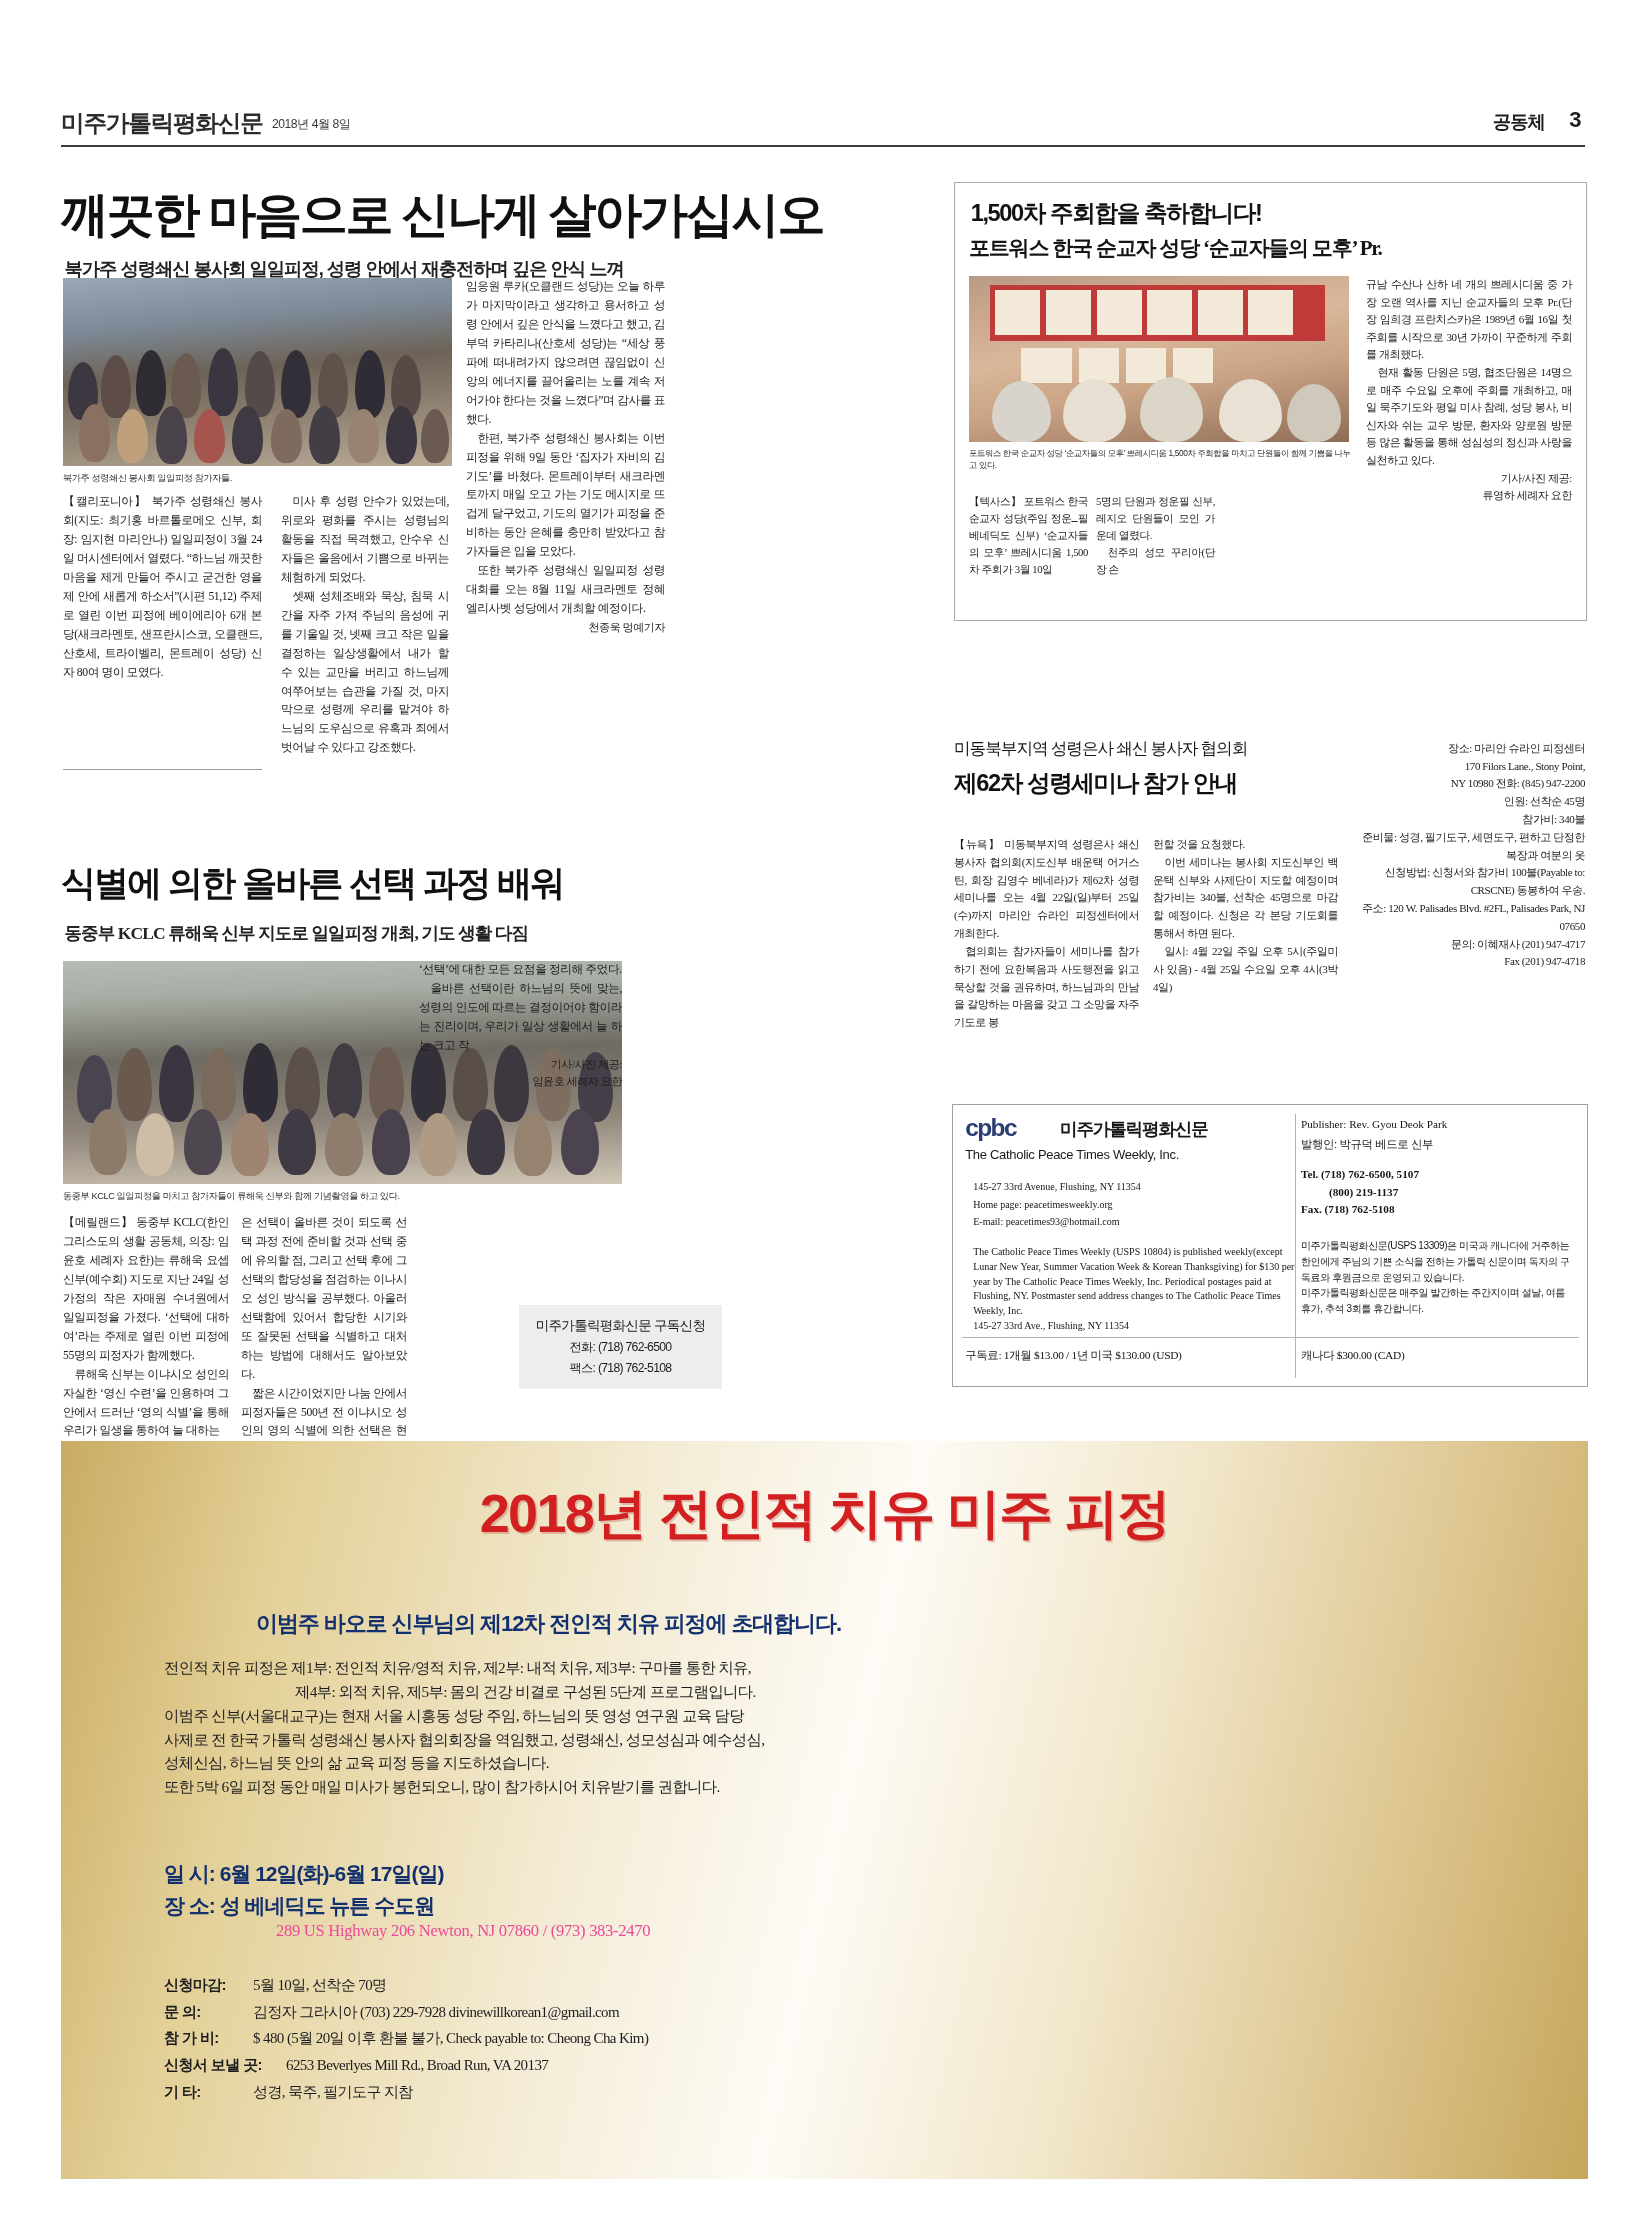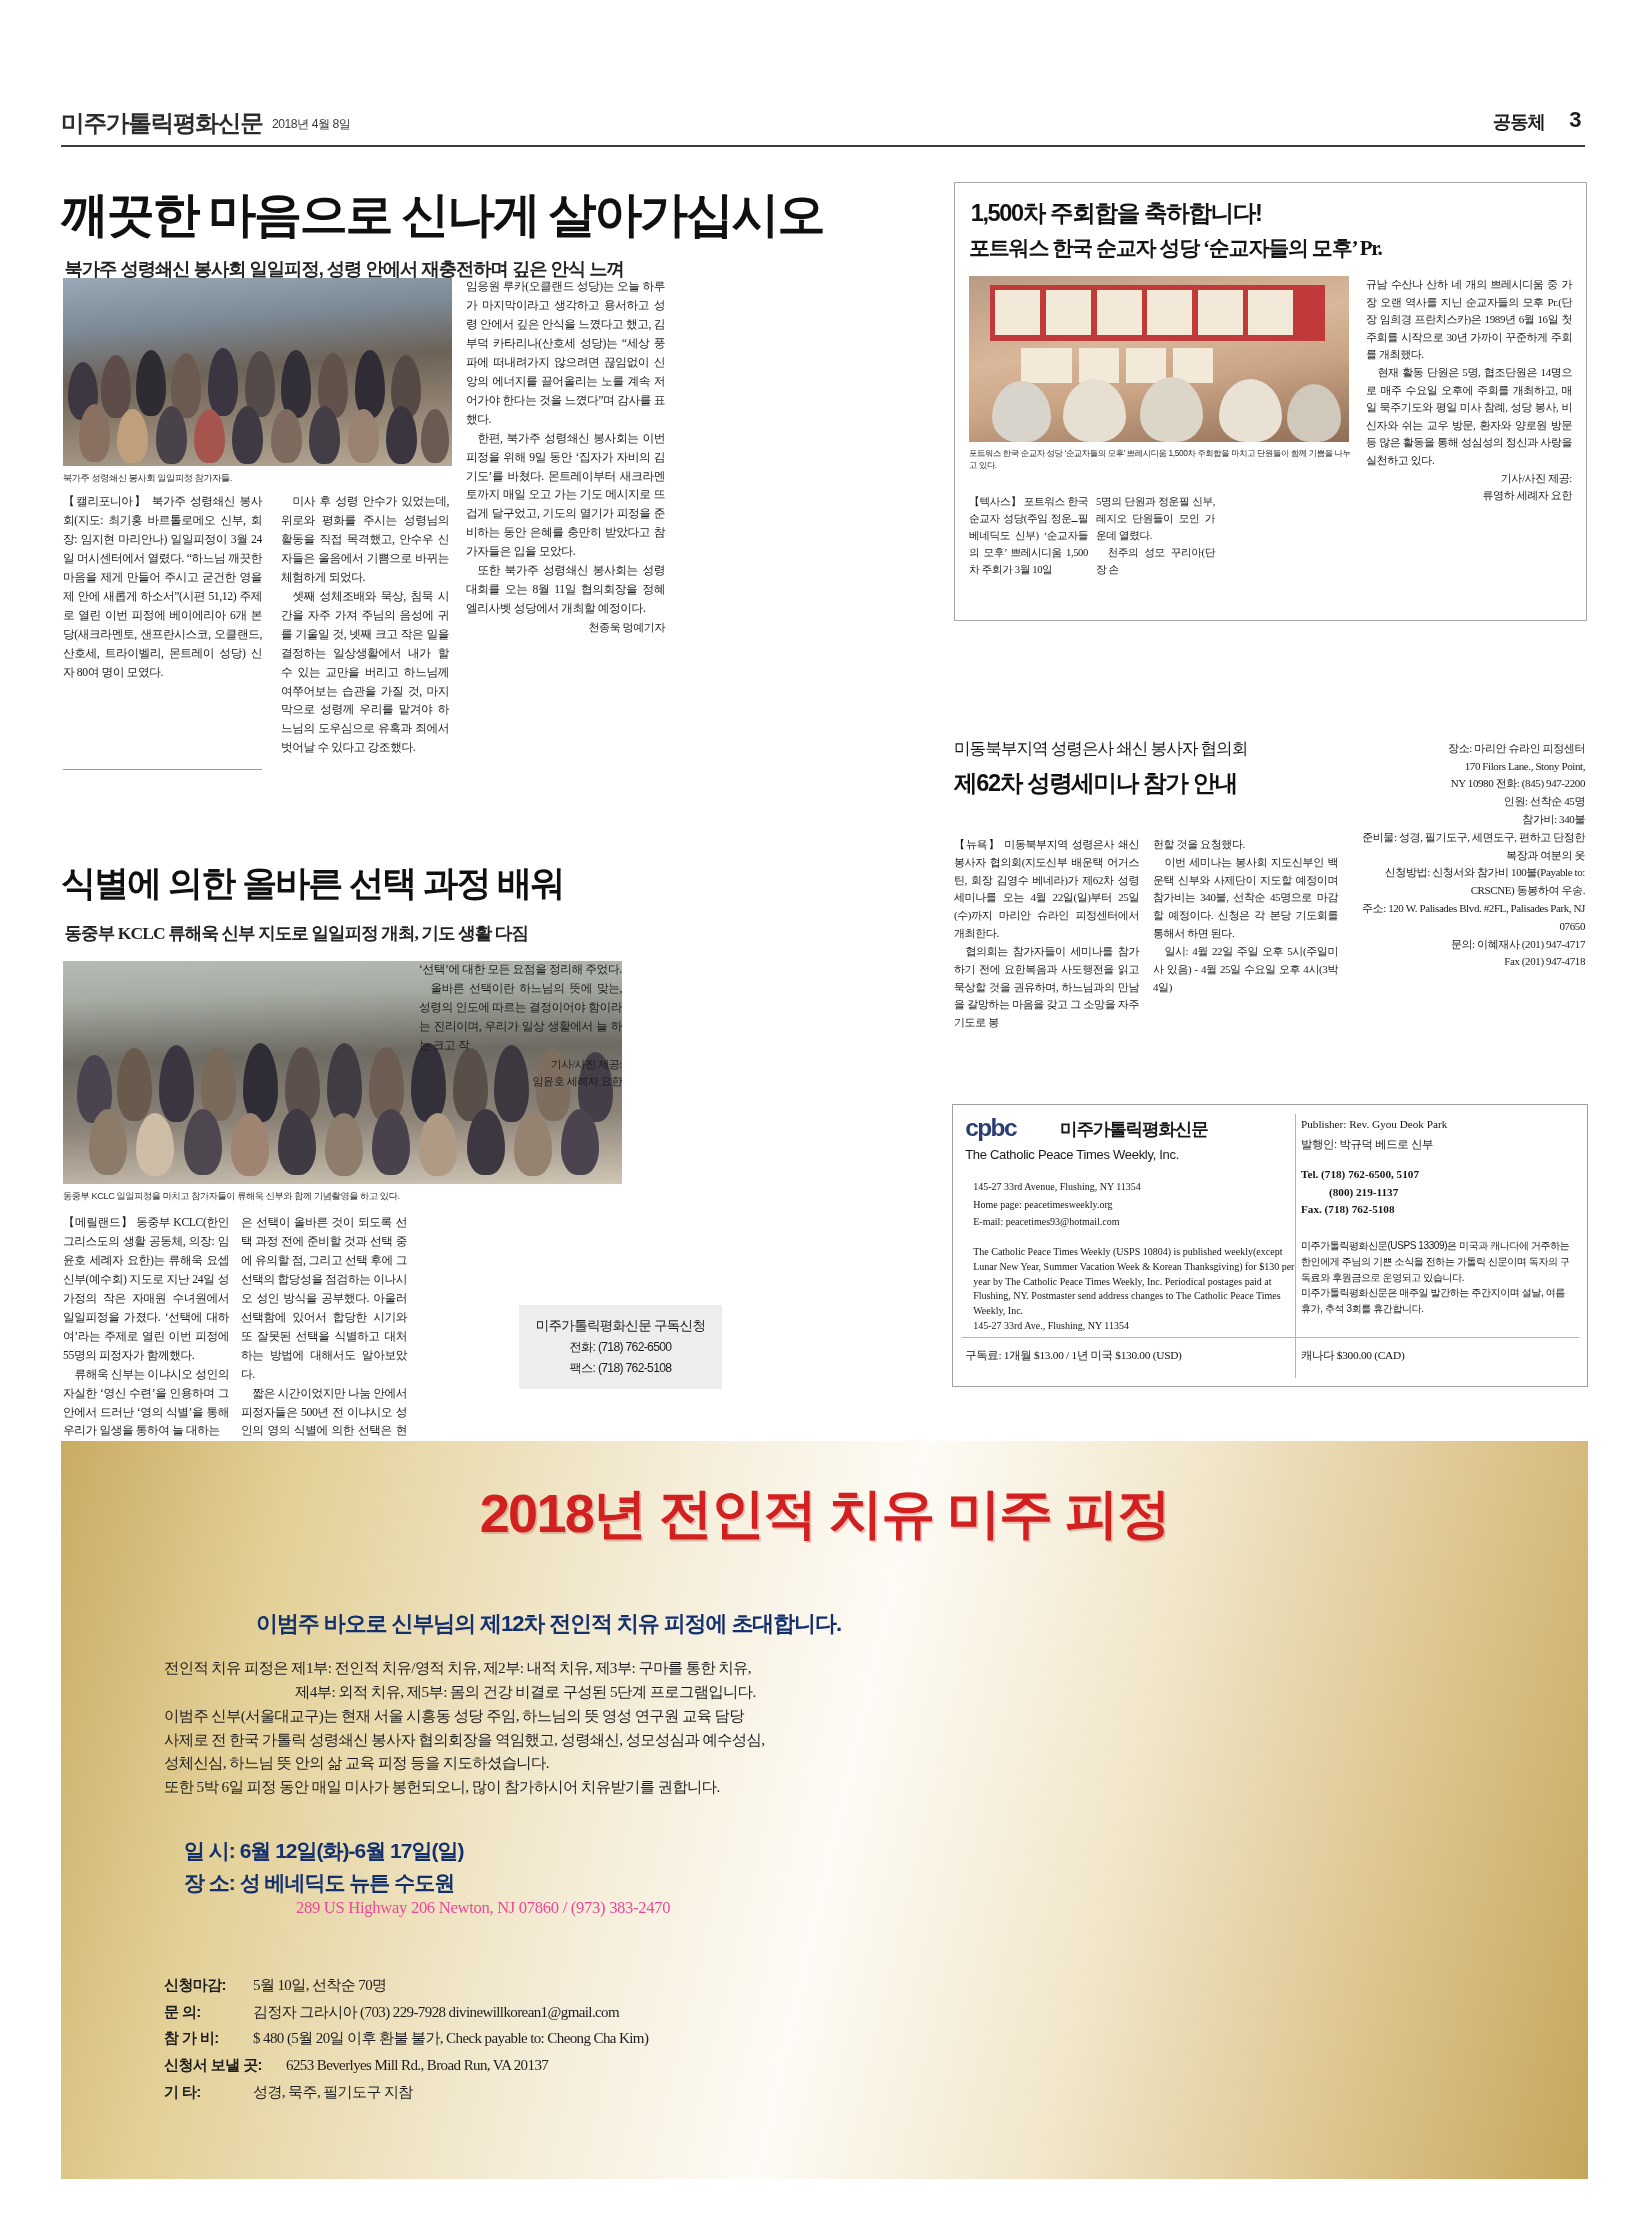--- a/index.html
+++ b/index.html
@@ -181,21 +181,21 @@
   <div class="hr-thin" style="left:63px;top:769px;width:199px;"></div>
 
   <div class="col" style="left:281px;top:493px;width:168px;">
     <p>미사 후 성령 안수가 있었는데, 위로와 평화를 주시는 성령님의 활동을 직접 목격했고, 안수우 신자들은 울음에서 기쁨으로 바뀌는 체험하게 되었다.</p>
     <p>셋째 성체조배와 묵상, 침묵 시간을 자주 가져 주님의 음성에 귀를 기울일 것, 넷째 크고 작은 일을 결정하는 일상생활에서 내가 할 수 있는 교만을 버리고 하느님께 여쭈어보는 습관을 가질 것, 마지막으로 성령께 우리를 맡겨야 하느님의 도우심으로 유혹과 죄에서 벗어날 수 있다고 강조했다.</p>
   </div>
 
   <div class="col" style="left:466px;top:278px;width:199px;">
     <p class="noind">임응원 루카(오클랜드 성당)는 오늘 하루가 마지막이라고 생각하고 용서하고 성령 안에서 깊은 안식을 느꼈다고 했고, 김부덕 카타리나(산호세 성당)는 “세상 풍파에 떠내려가지 않으려면 끊임없이 신앙의 에너지를 끌어올리는 노를 계속 저어가야 한다는 것을 느꼈다”며 감사를 표했다.</p>
     <p>한편, 북가주 성령쇄신 봉사회는 이번 피정을 위해 9일 동안 ‘집자가 자비의 김 기도’를 바쳤다. 몬트레이부터 새크라멘토까지 매일 오고 가는 기도 메시지로 뜨겁게 달구었고, 기도의 열기가 피정을 준비하는 동안 은혜를 충만히 받았다고 참가자들은 입을 모았다.</p>
-    <p>또한 북가주 성령쇄신 봉사회는 성령대회를 오는 8월 11일 협의회장을 정혜 엘리사벳 성당에서 개최할 예정이다.</p>
+    <p>또한 북가주 성령쇄신 일일피정 성령대회를 오는 8월 11일 새크라멘토 정혜 엘리사벳 성당에서 개최할 예정이다.</p>
     <p class="byline">천종욱 멍예기자</p>
   </div>
 
   <div class="boxA">
     <div class="boxA-h1">1,500차 주회합을 축하합니다!</div>
     <div class="boxA-h2">포트워스 한국 순교자 성당 ‘순교자들의 모후’ Pr.</div>
 
     <div class="photo2">
       <div style="position:absolute;left:21px;top:8.7px;width:335px;height:56px;background:#c03a3a;"></div>
       <div style="position:absolute;left:26px;top:14px;width:45px;height:45px;background:#f2e9d8;"></div>
@@ -351,21 +351,21 @@
 
     <div class="adL" style="top:215px;">
       <div class="adL-p">전인적 치유 피정은 제1부: 전인적 치유/영적 치유, 제2부: 내적 치유, 제3부: 구마를 통한 치유,</div>
       <div class="adL-p" style="padding-left:131px;">제4부: 외적 치유, 제5부: 몸의 건강 비결로 구성된  5단계 프로그램입니다.</div>
       <div class="adL-p">이범주 신부(서울대교구)는 현재 서울 시흥동 성당 주임,  하느님의 뜻 영성 연구원 교육 담당</div>
       <div class="adL-p">사제로 전 한국 가톨릭 성령쇄신 봉사자 협의회장을 역임했고, 성령쇄신, 성모성심과 예수성심,</div>
       <div class="adL-p">성체신심, 하느님 뜻 안의 삶 교육 피정 등을 지도하셨습니다.</div>
       <div class="adL-p">또한 5박 6일 피정 동안 매일 미사가 봉헌되오니, 많이 참가하시어 치유받기를 권합니다.</div>
     </div>
 
-    <div class="adL" style="top:394px;margin-left:20px;">
+    <div class="adL" style="top:417px;">
       <div class="adInfo">
         <span>일    시:</span>
         <span>6월 12일(화)-6월 17일(일)</span>
       </div>
       <div class="adInfo">
         <span>장    소:</span>
         <span>성 베네딕도 뉴튼 수도원</span>
       </div>
       <div class="adAddr">289 US Highway 206 Newton,  NJ 07860 / (973) 383-2470</div>
     </div>

